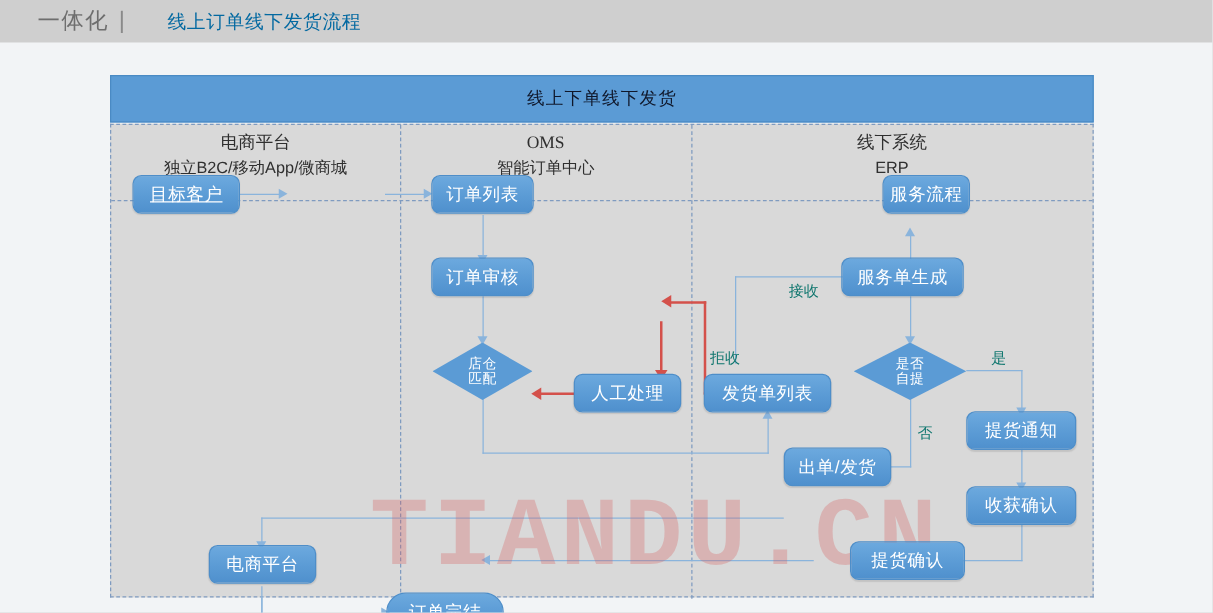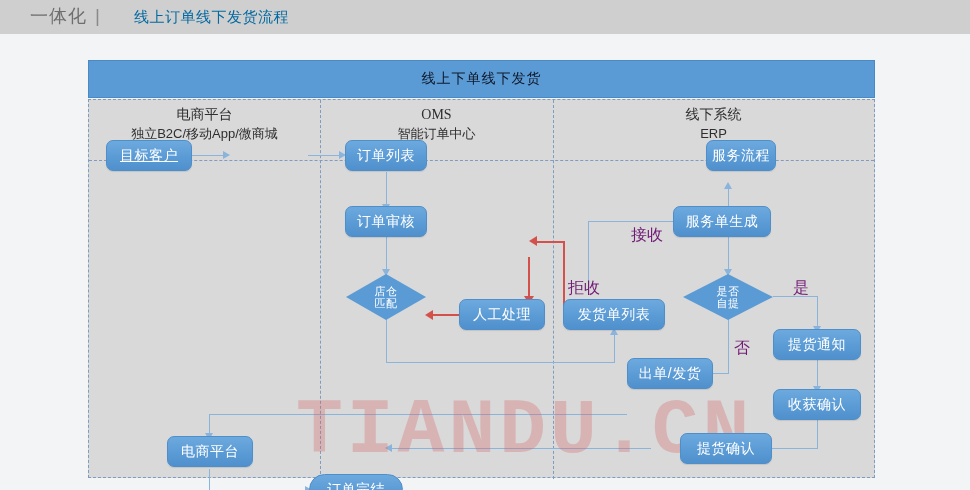--- a/index.html
+++ b/index.html
@@ -104,21 +104,21 @@
 
   .arw{position:absolute;width:0;height:0;}
   .arw.down{border-left:4px solid transparent;border-right:4px solid transparent;border-top:7px solid #8ab4dc;}
   .arw.up{border-left:4px solid transparent;border-right:4px solid transparent;border-bottom:7px solid #8ab4dc;}
   .arw.left{border-top:4px solid transparent;border-bottom:4px solid transparent;border-right:7px solid #8ab4dc;}
   .arw.right{border-top:4px solid transparent;border-bottom:4px solid transparent;border-left:7px solid #8ab4dc;}
   .arw.rdown{border-left:5px solid transparent;border-right:5px solid transparent;border-top:8px solid #d4514b;}
   .arw.rleft{border-top:5px solid transparent;border-bottom:5px solid transparent;border-right:8px solid #d4514b;}
 
   .elabel{
-    position:absolute;font-size:16px;color:#701a75;white-space:nowrap;
+    position:absolute;font-size:12px;color:#0f766e;white-space:nowrap;
   }
 
   
   .watermark{
     position:absolute;left:295px;top:352px;
     font-size:78px;font-weight:bold;letter-spacing:4px;
     color:rgba(214,92,92,.30);
     font-family:Liberation Mono, monospace;
     pointer-events:none;user-select:none;line-height:1;
   }

